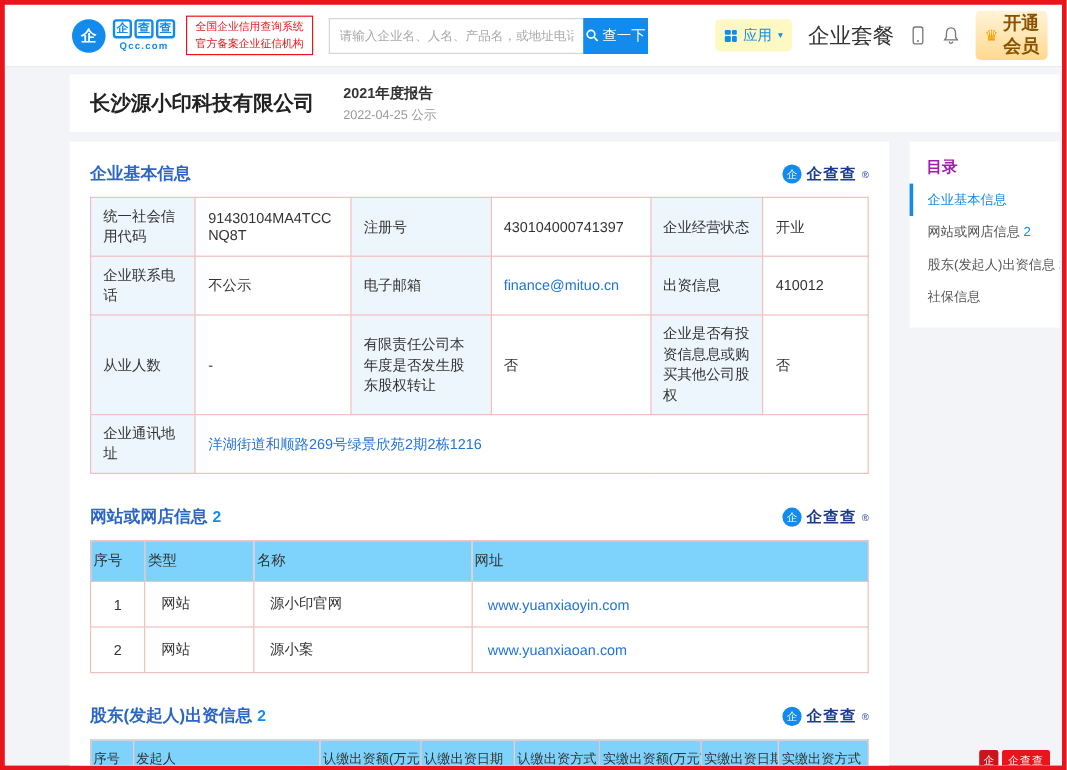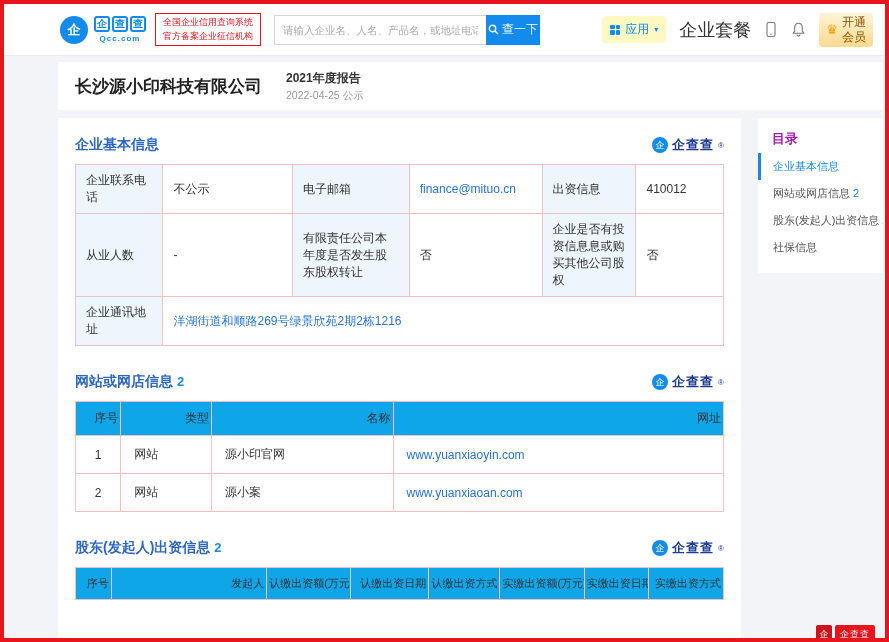--- a/index.html
+++ b/index.html
@@ -20,21 +20,21 @@
   .search-btn { width:54px; height:30px; background:#128bed; color:#fff; border:none; font-size:12px; cursor:pointer; display:flex; align-items:center; justify-content:center; gap:3px; }
   .topnav { margin-left:auto; display:flex; align-items:center; gap:13px; }
   .apps { display:flex; align-items:center; gap:5px; background:#fef9c3; border-radius:4px; padding:5px 8px; color:#128bed; font-size:12px; cursor:pointer;margin-left:28px; }
   .grid-icon { width:10px; height:10px; display:grid; grid-template-columns:1fr 1fr; gap:1px; }
   .grid-icon b { background:#128bed; border-radius:1px; }
   .caret { font-size:8px; color:#128bed; }
   .package { font-size:18px; color:#333; cursor:pointer; white-space:nowrap; }
   .icon-btn { background:none; border:none; cursor:pointer; display:flex; align-items:center; }
   .vip { display:flex; align-items:center; gap:4px; background:linear-gradient(180deg,#fff3d8,#ffd98f); border-radius:4px; padding:2px 7px; cursor:pointer; }
   .vip-crown { color:#ff9d00; font-size:13px; line-height:1; }
-  .vip-text { font-size:12px; color:#8a5200; font-weight:normal; line-height:1.25; white-space:nowrap; }
+  .vip-text { font-size:15px; color:#8a5200; font-weight:bold; line-height:1.25; white-space:nowrap; }
 
   
   .titlebar { margin:6px 2px 0 54px; background:#fff; height:48px; display:flex; align-items:center; padding:0 14px 0 17px; }
   .company { font-size:17px; font-weight:bold; color:#222; white-space:nowrap;font-family:Liberation Mono, monospace; }
   .report-meta { margin-left:24px; }
   .report-title { font-size:12px; font-weight:bold; color:#333; }
   .report-date { font-size:10.5px; color:#999; margin-top:2px; }
   .tb-actions { margin-left:auto; display:flex; align-items:center; gap:7px; }
   .year { background:#fff; border:1px solid #d9d9d9; border-radius:2px; color:#333; font-size:12px; padding:5px 10px; cursor:pointer; white-space:nowrap; }
   .year.active { color:#128bed; border-color:#128bed; background:#f2f9ff; }
@@ -48,21 +48,21 @@
   .sec-title { font-size:14px; font-weight:bold; color:#2c66c4; }
   .sec-count { color:#128bed; margin-left:4px; font-size:13px; }
   .qcc-stamp { display:flex; align-items:center; gap:4px; }
   .qcc-mini { width:16px; height:16px; border-radius:50%; background:#128bed; color:#fff; font-size:9px; display:flex; align-items:center; justify-content:center; }
   .qcc-stamp-text { font-size:13px; font-weight:bold; color:#1d3c91; letter-spacing:1px; }
   .reg { font-size:8px; color:#1d3c91; vertical-align:super; }
 
   table { width:100%; border-collapse:collapse; table-layout:fixed; }
   th, td { border:1px solid #f0bfbf; font-size:12px; padding:9px 10px; text-align:left; font-weight:normal; vertical-align:middle; word-break:break-all; }
   .basic-table th { background:#edf6fd; color:#333; padding:7px 10px; }
-  .list-table thead th { background:#0ea5e9; text-align:right; padding:8px 2px; white-space:nowrap; overflow:hidden; }
+  .list-table thead th { background:#7dd3fc; text-align:left; padding:8px 2px; white-space:nowrap; overflow:hidden; }
   .sh-table thead th { font-size:11px; }
   .list-table td { text-align:center; padding:10px 4px; }
   .list-table td.left { text-align:left; padding-left:13px; }
   a.link { color:#2573d8; text-decoration:none; cursor:pointer; }
 
   
   .toc { width:125px; background:#fff; padding:12px 0 12px; flex:0 0 auto; }
   .toc-title { font-size:13px; font-weight:bold; color:#a21caf; padding-left:14px; margin-bottom:5px; }
   .toc-item { font-size:11px; color:#555; padding:6px 4px 6px 12px; border-left:3px solid transparent; cursor:pointer; white-space:nowrap; overflow:hidden; }
   .toc-item.active { color:#128bed; border-left-color:#128bed; }
@@ -160,20 +160,28 @@
       <table class="basic-table">
         <colgroup>
             <col style="width:13.5%">
             <col style="width:20%">
             <col style="width:18%">
             <col style="width:20.5%">
             <col style="width:14.5%">
             <col style="width:13.5%">
           </colgroup>
         <tbody>
+            <tr>
+          <th>统一社会信用代码</th>
+          <td>91430104MA4TCCNQ8T</td>
+          <th>注册号</th>
+          <td>430104000741397</td>
+          <th>企业经营状态</th>
+          <td>开业</td>
+        </tr>
         <tr>
           <th>企业联系电话</th>
           <td>不公示</td>
           <th>电子邮箱</th>
           <td><a class="link">finance@mituo.cn</a></td>
           <th>出资信息</th>
           <td>410012</td>
         </tr>
         <tr>
           <th>从业人数</th>

